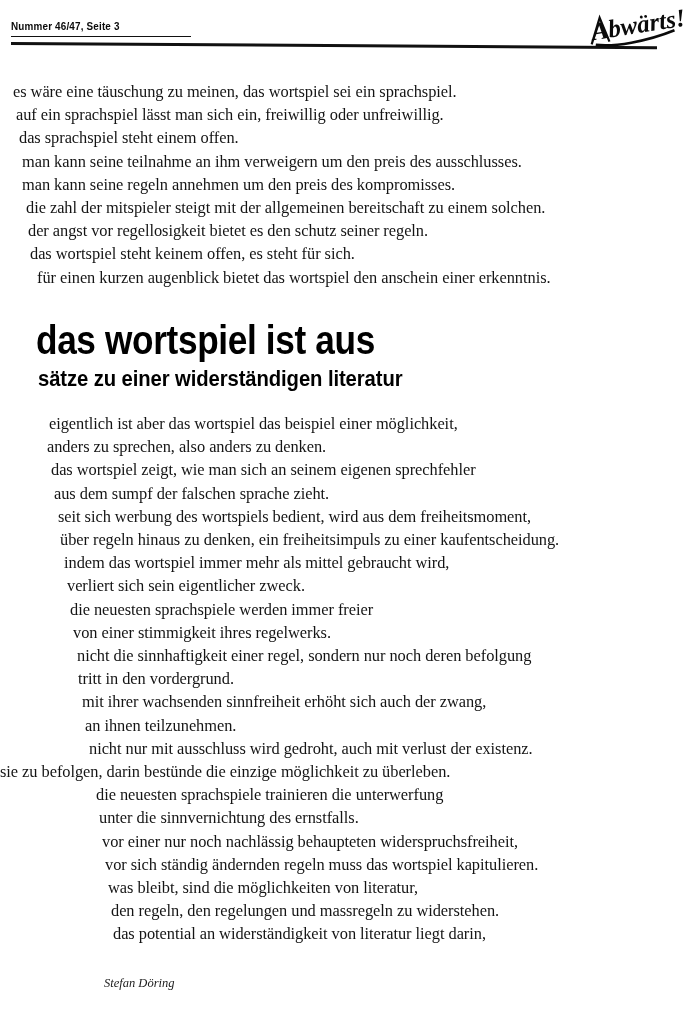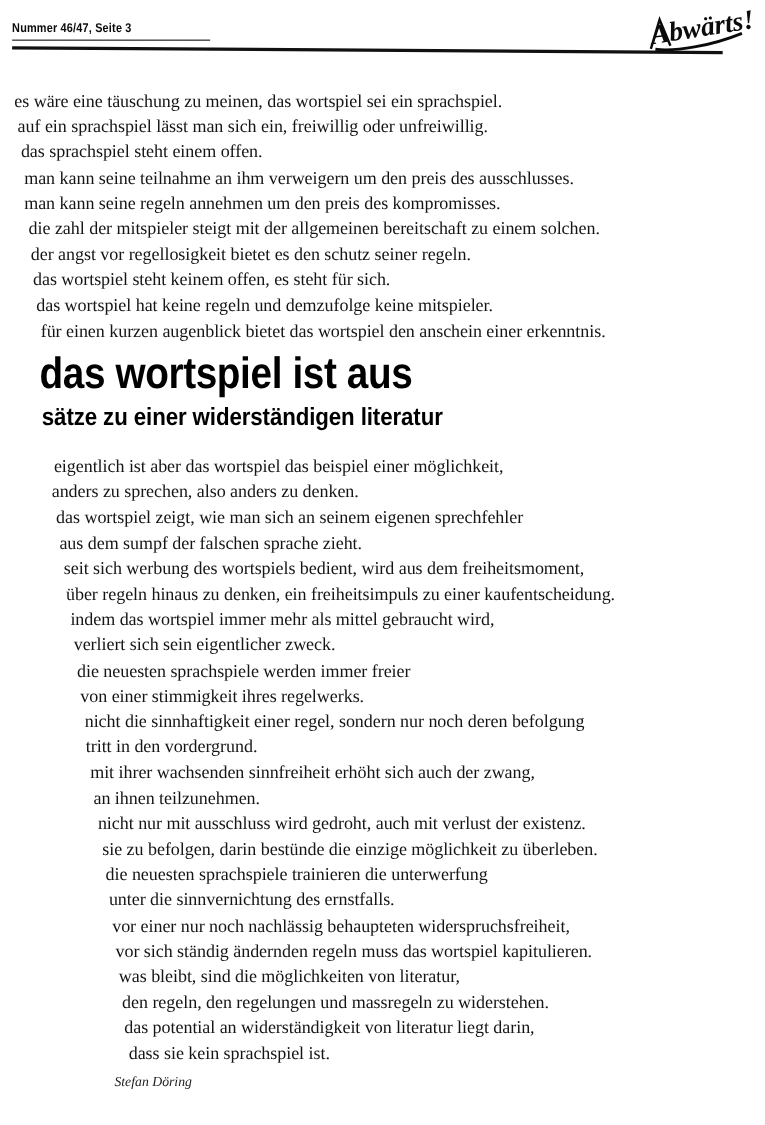--- a/index.html
+++ b/index.html
@@ -159,21 +159,20 @@
 
   <div class="verse" id="verse-top">
       <div class="verse-line" style="margin-left: 13px;">es wäre eine täuschung zu meinen, das wortspiel sei ein sprachspiel.</div>
       <div class="verse-line" style="margin-left: 16px;">auf ein sprachspiel lässt man sich ein, freiwillig oder unfreiwillig.</div>
       <div class="verse-line" style="margin-left: 19px;">das sprachspiel steht einem offen.</div>
       <div class="verse-line" style="margin-left: 22px;">man kann seine teilnahme an ihm verweigern um den preis des ausschlusses.</div>
       <div class="verse-line" style="margin-left: 22px;">man kann seine regeln annehmen um den preis des kompromisses.</div>
       <div class="verse-line" style="margin-left: 26px;">die zahl der mitspieler steigt mit der allgemeinen bereitschaft zu einem solchen.</div>
       <div class="verse-line" style="margin-left: 28px;">der angst vor regellosigkeit bietet es den schutz seiner regeln.</div>
       <div class="verse-line" style="margin-left: 30px;">das wortspiel steht keinem offen, es steht für sich.</div>
-      <div class="verse-line" style="margin-left: 33px;">das wortspiel hat keine regeln und demzufolge keine mitspieler.</div>
       <div class="verse-line" style="margin-left: 37px;">für einen kurzen augenblick bietet das wortspiel den anschein einer erkenntnis.</div>
     </div>
 
   <div class="headline-block">
     <div class="headline">das wortspiel ist aus</div>
     <div class="subheadline">sätze zu einer widerständigen literatur</div>
   </div>
 
   <div class="verse" id="verse-main">
       <div class="verse-line" style="margin-left: 49px;">eigentlich ist aber das wortspiel das beispiel einer möglichkeit,</div>
@@ -184,26 +183,25 @@
       <div class="verse-line" style="margin-left: 60px;">über regeln hinaus zu denken, ein freiheitsimpuls zu einer kaufentscheidung.</div>
       <div class="verse-line" style="margin-left: 64px;">indem das wortspiel immer mehr als mittel gebraucht wird,</div>
       <div class="verse-line" style="margin-left: 67px;">verliert sich sein eigentlicher zweck.</div>
       <div class="verse-line" style="margin-left: 70px;">die neuesten sprachspiele werden immer freier</div>
       <div class="verse-line" style="margin-left: 73px;">von einer stimmigkeit ihres regelwerks.</div>
       <div class="verse-line" style="margin-left: 77px;">nicht die sinnhaftigkeit einer regel, sondern nur noch deren befolgung</div>
       <div class="verse-line" style="margin-left: 78px;">tritt in den vordergrund.</div>
       <div class="verse-line" style="margin-left: 82px;">mit ihrer wachsenden sinnfreiheit erhöht sich auch der zwang,</div>
       <div class="verse-line" style="margin-left: 85px;">an ihnen teilzunehmen.</div>
       <div class="verse-line" style="margin-left: 89px;">nicht nur mit ausschluss wird gedroht, auch mit verlust der existenz.</div>
-      <div class="verse-line" style="margin-left: 93px;">sie zu befolgen, darin bestünde die einzige möglichkeit zu überleben.</div>
+      <div class="verse-line" style="">sie zu befolgen, darin bestünde die einzige möglichkeit zu überleben.</div>
       <div class="verse-line" style="margin-left: 96px;">die neuesten sprachspiele trainieren die unterwerfung</div>
       <div class="verse-line" style="margin-left: 99px;">unter die sinnvernichtung des ernstfalls.</div>
       <div class="verse-line" style="margin-left: 102px;">vor einer nur noch nachlässig behaupteten widerspruchsfreiheit,</div>
       <div class="verse-line" style="margin-left: 105px;">vor sich ständig ändernden regeln muss das wortspiel kapitulieren.</div>
       <div class="verse-line" style="margin-left: 108px;">was bleibt, sind die möglichkeiten von literatur,</div>
       <div class="verse-line" style="margin-left: 111px;">den regeln, den regelungen und massregeln zu widerstehen.</div>
       <div class="verse-line" style="margin-left: 113px;">das potential an widerständigkeit von literatur liegt darin,</div>
-      <div class="verse-line" style="margin-left: 117px;">dass sie kein sprachspiel ist.</div>
     </div>
 
   <div class="signature">Stefan Döring</div>
 
 </div>
 
 </body></html>

